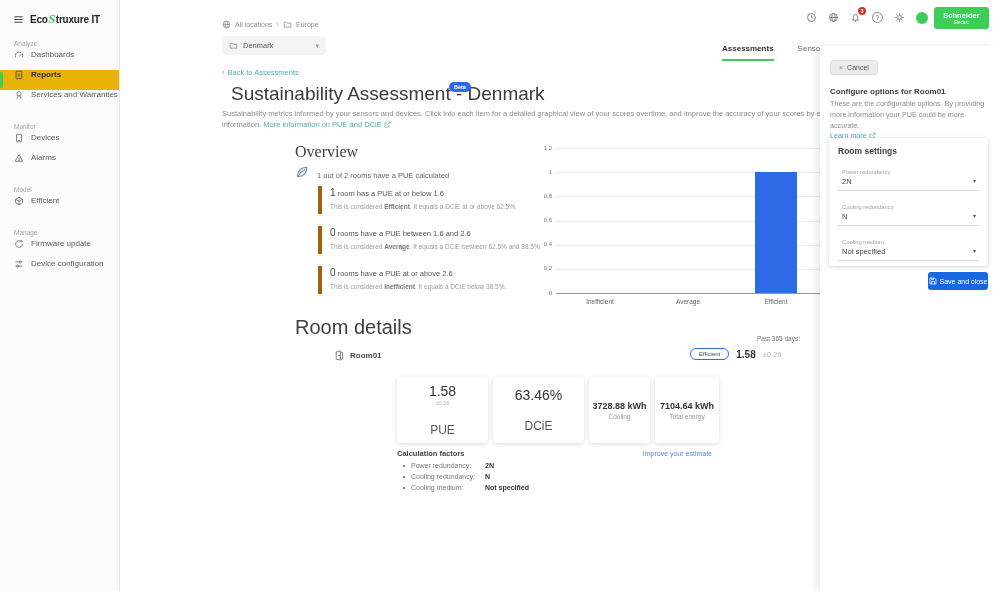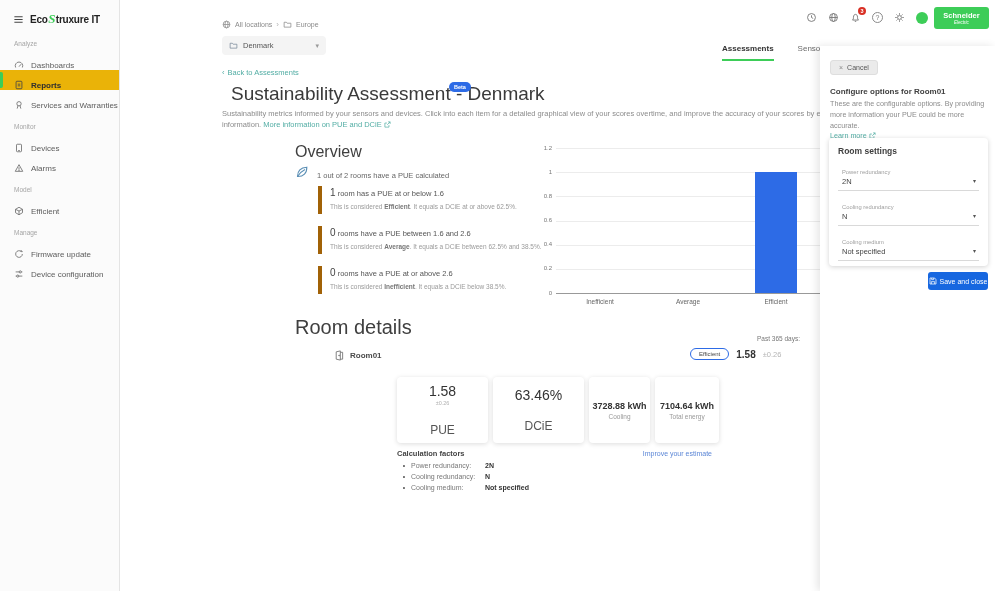--- a/index.html
+++ b/index.html
@@ -6,21 +6,21 @@
   html,body { width:995px; height:591px; }
   body { font-family:"Liberation Sans", sans-serif; background:#fff; color:#444; position:relative; overflow:hidden; }
   svg { display:block; }
 
   
   .sidebar { position:absolute; left:0; top:0; width:120px; height:591px; background:#fbfbfb; border-right:1px solid #e4e4e4; z-index:2; }
   .logo-row { display:flex; align-items:center; gap:6px; padding:11px 0 0 13px; }
   .logo-text { font-size:10px; font-weight:bold; color:#222; letter-spacing:-0.2px; display:flex; align-items:baseline; }
   .logo-s { color:#3DCD58; font-style:italic; font-weight:bold; font-size:13px; font-family:"Liberation Serif", serif; margin:0 0.5px; }
   .nav-section-label { font-size:6.5px; color:#a5a5a5; margin:13px 0 3px 14px; }
-  .nav-item { display:flex; align-items:flex-end; gap:7px; height:20px; padding-left:14px; font-size:8px; color:#5c5c5c; position:relative; cursor:pointer; }
+  .nav-item { display:flex; align-items:flex-start; gap:7px; height:20px; padding-left:14px; font-size:8px; color:#5c5c5c; position:relative; cursor:pointer; }
   .nav-item.active { background:#eab308; color:#2f2f2f; font-weight:bold; }
   .nav-item.active::before { content:""; position:absolute; left:0; top:2px; bottom:2px; width:3px; background:#3DCD58; border-radius:0 2px 2px 0; }
 
   
   .breadcrumb { position:absolute; left:222px; top:20px; display:flex; align-items:center; gap:4px; font-size:7px; color:#8a8a8a; z-index:1; }
   .crumb-sep { color:#b5b5b5; font-size:8px; }
   .loc-select { position:absolute; left:222px; top:36px; width:104px; height:19px; background:#f4f4f4; border-radius:4px; display:flex; align-items:center; gap:5px; padding:0 7px; font-size:7.5px; color:#555; z-index:1; }
   .loc-chev { margin-left:auto; color:#999; font-size:7px; }
   .topbar-icons { position:absolute; right:67px; top:11px; display:flex; gap:9px; align-items:center; z-index:10; }
   .tb-icon { position:relative; width:13px; height:13px; display:flex; align-items:center; justify-content:center; cursor:pointer; }
@@ -39,21 +39,21 @@
   
   .back-link { position:absolute; left:222px; top:68px; font-size:7.5px; color:#52ada4; display:flex; gap:3px; align-items:center; cursor:pointer; z-index:1; }
   .page-title { position:absolute; left:231px; top:83px; font-size:19px; color:#3a3a3a; z-index:1; }
   .beta-badge { position:absolute; left:449px; top:82px; background:#2d6be6; color:#fff; font-size:5.5px; font-weight:bold; padding:2px 5px; border-radius:7px; z-index:1; }
   .page-desc { position:absolute; left:222px; top:109px; width:700px; font-size:7.5px; line-height:1.45; color:#8c8c8c; z-index:1; }
   .teal-link { color:#52ada4; cursor:pointer; }
   .blue-link { color:#5b86d6; cursor:pointer; }
   .ext-ic { display:inline-block; vertical-align:-1px; }
 
   
-  .overview-h { position:absolute; left:295px; top:143px; font-size:16px; color:#3f3f3f; z-index:1; }
+  .overview-h { position:absolute; left:295px; top:143px; font-size:16px; color:#3f3f3f; z-index:1;font-family:Liberation Serif, serif; }
   .ov-summary { position:absolute; left:294px; top:164px; display:flex; gap:7px; align-items:flex-end; font-size:7.5px; color:#666; z-index:1; }
   .ov-blocks { position:absolute; left:318px; top:186px; width:235px; z-index:1; }
   .ov-block { border-left:4px solid #a16207; padding:1px 0 3px 8px; margin-bottom:12px; }
   .ov-line1 { font-size:7.5px; color:#555; }
   .ov-count { font-size:10px; color:#444; }
   .ov-line2 { font-size:6.5px; color:#9a9a9a; margin-top:4px; line-height:1.4; }
   .ov-line2 b { color:#777; }
 
   
   .chart { position:absolute; left:524px; top:142px; width:316px; height:170px; z-index:1; }

